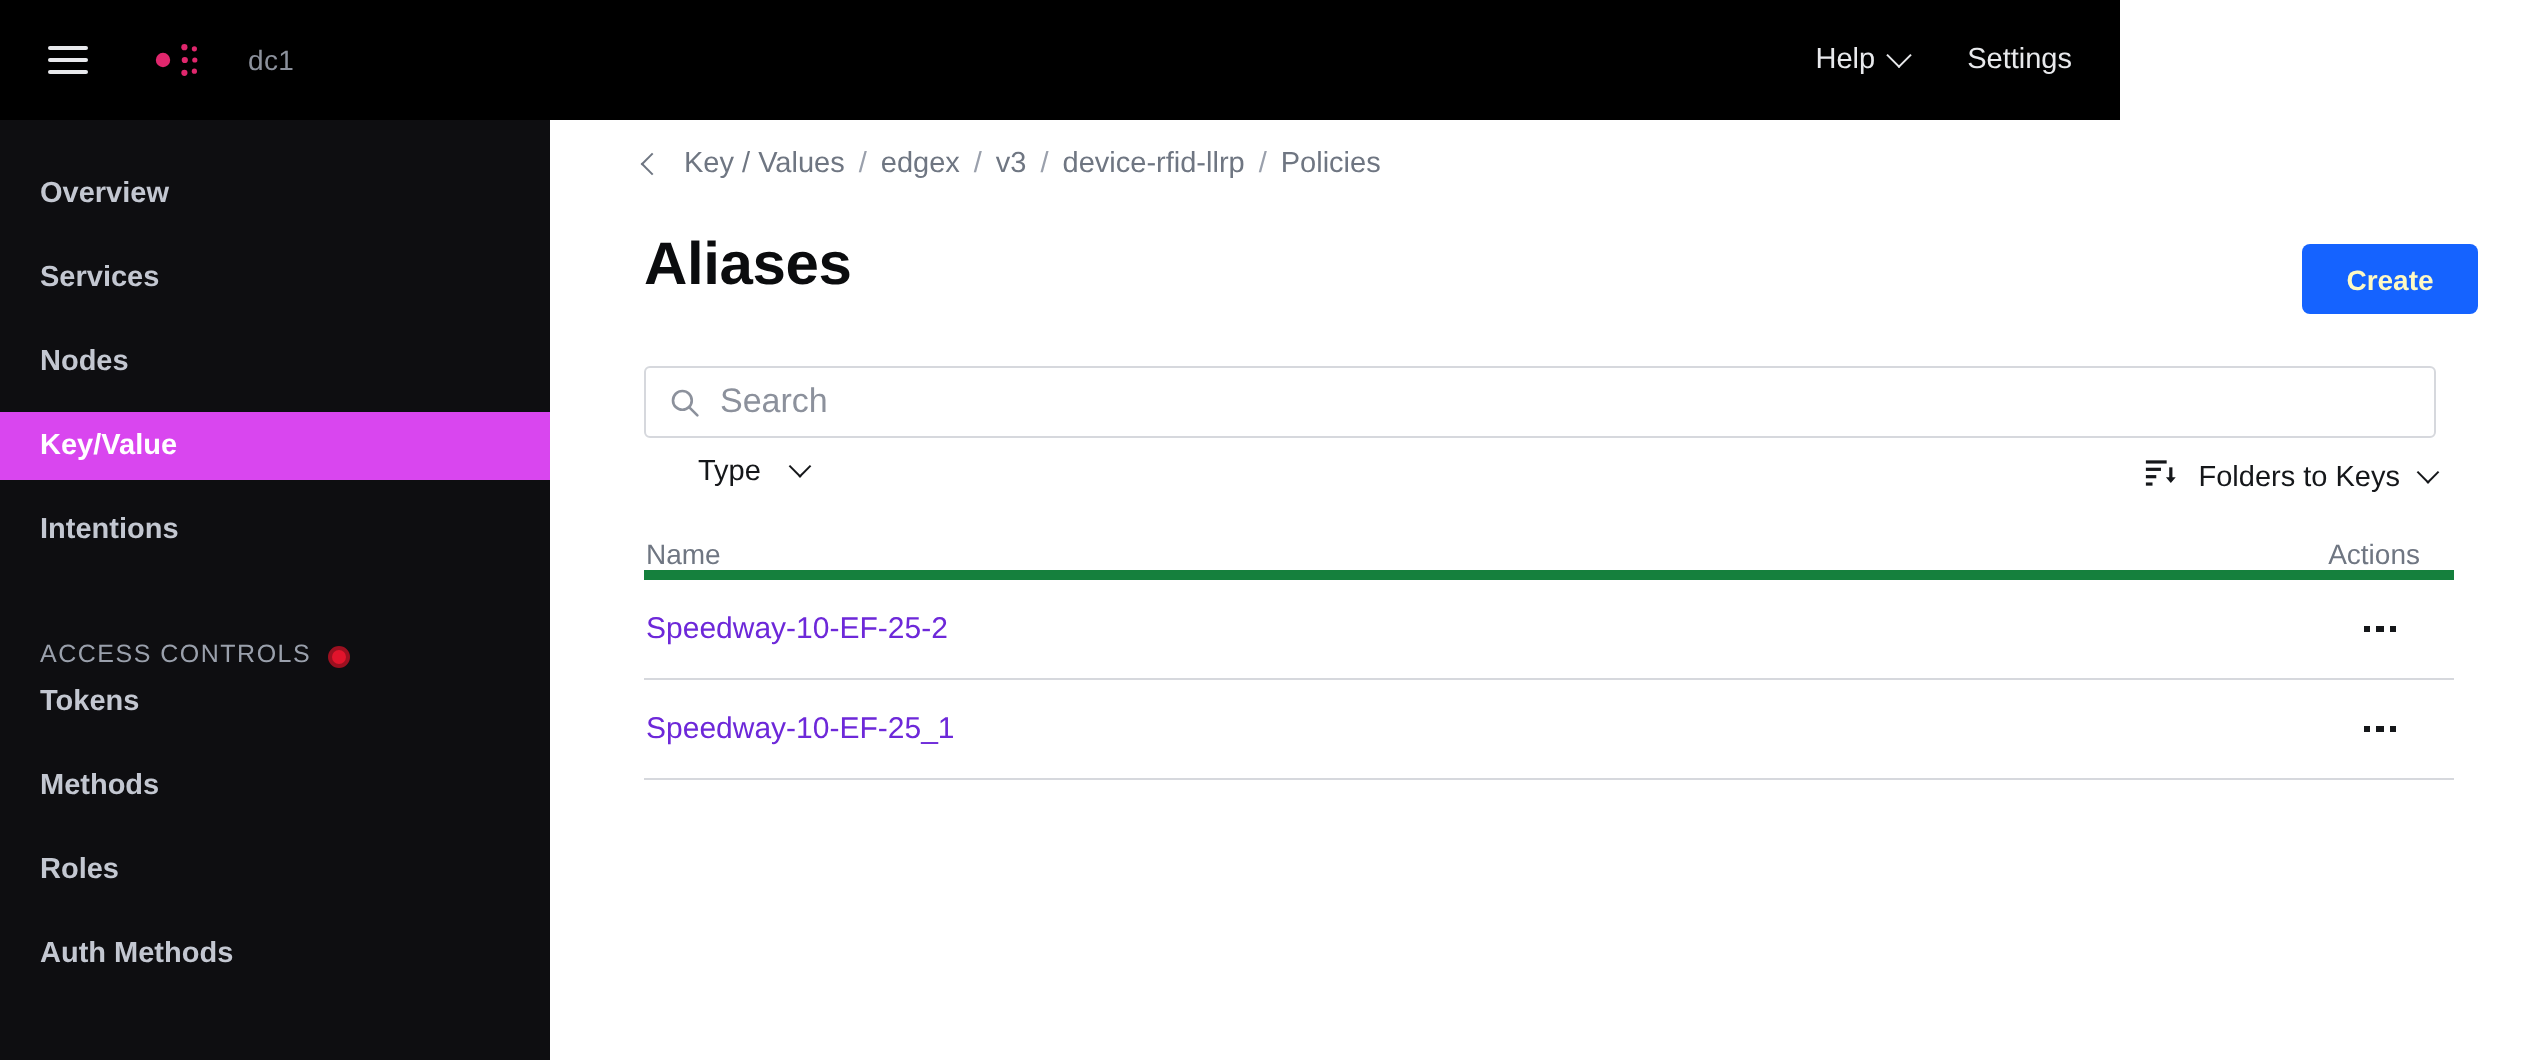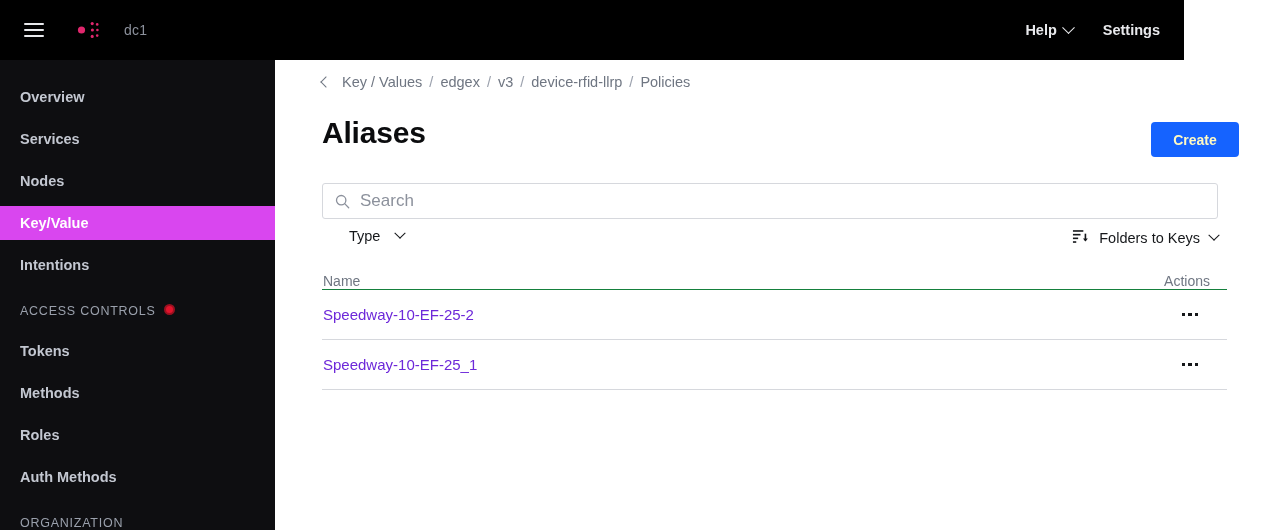--- a/index.html
+++ b/index.html
@@ -9,21 +9,21 @@
     overflow: hidden;
     background: #ffffff;
     font-family: "Liberation Sans", sans-serif;
     -webkit-font-smoothing: antialiased;
   }
   .app { position: relative; width: 1265px; height: 530px; background:#fff; }
 
   
   .topbar {
     position: absolute; top: 0; left: 0;
-    width: 1184px; height: 60px;
+    width: 1060px; height: 60px;
     background: #000000;
     display: flex; align-items: center;
   }
   .hamburger {
     width: 20px; height: 14px;
     margin-left: 24px;
     display: flex; flex-direction: column; justify-content: space-between;
     cursor: pointer;
   }
   .hamburger span { display:block; height: 2px; background:#e8e9ec; border-radius:1px; }
@@ -31,21 +31,21 @@
   .logo { margin-left: 20px; width: 38px; height: 38px; position: relative; cursor:pointer; }
   .dc-label {
     margin-left: 22px;
     color: #8c919c;
     font-size: 14px;
     letter-spacing: .2px;
     cursor: pointer;
   }
   .top-right { margin-left: auto; display:flex; align-items:center; padding-right: 24px; }
   .top-link {
-    color: #e8e9ec; font-size: 14.5px; font-weight: 700;
+    color: #e8e9ec; font-size: 14.5px; font-weight: 400;
     display:flex; align-items:center; gap:7px; cursor:pointer;
   }
   .top-link + .top-link { margin-left: 30px; }
   .chev {
     display:inline-block; width: 9px; height: 9px;
     border-right: 1.6px solid currentColor; border-bottom: 1.6px solid currentColor;
     transform: rotate(45deg) translate(-2px,-2px);
   }
 
   
@@ -61,21 +61,21 @@
     display: flex; align-items: center;
     padding-left: 20px;
     color: #c3c7d1;
     font-size: 14.5px;
     font-weight: 600;
     cursor: pointer;
   }
   .nav-item.active { background: #d946ef; color: #ffffff; }
   .nav-gap { height: 8px; }
   .nav-section {
-    display: flex; align-items: flex-start; gap: 8px;
+    display: flex; align-items: flex-end; gap: 8px;
     padding-left: 20px;
     height: 30px;
     margin-top: 22px;
     color: #9aa0ac;
     font-size: 12.5px;
     letter-spacing: .75px;
   }
   .red-dot {
     width: 11px; height: 11px; border-radius: 50%;
     background: #e1142c; border: 2px solid #9b1020;
@@ -151,21 +151,21 @@
     display:inline-block; width: 8px; height: 8px;
     border-right: 1.7px solid #15171a; border-bottom: 1.7px solid #15171a;
     transform: rotate(45deg) translate(-2px,-2px);
   }
 
   .table { position: absolute; top: 204px; left: 47px; width: 905px; }
   .thead {
     display: flex; align-items: flex-end;
     height: 26px;
     padding: 0 1px;
-    border-bottom: 1px solid #15803d;
+    border-bottom: 5px solid #15803d;
   }
   .th-name { flex: 1; font-size: 14px; color: #6f7682; }
   .th-actions { font-size: 14px; color: #6f7682; padding-right: 16px; }
   .trow {
     display: flex; align-items: center;
     height: 50px;
     border-bottom: 1px solid #d6d8dd;
     padding: 0 1px;
     cursor: pointer;
   }

